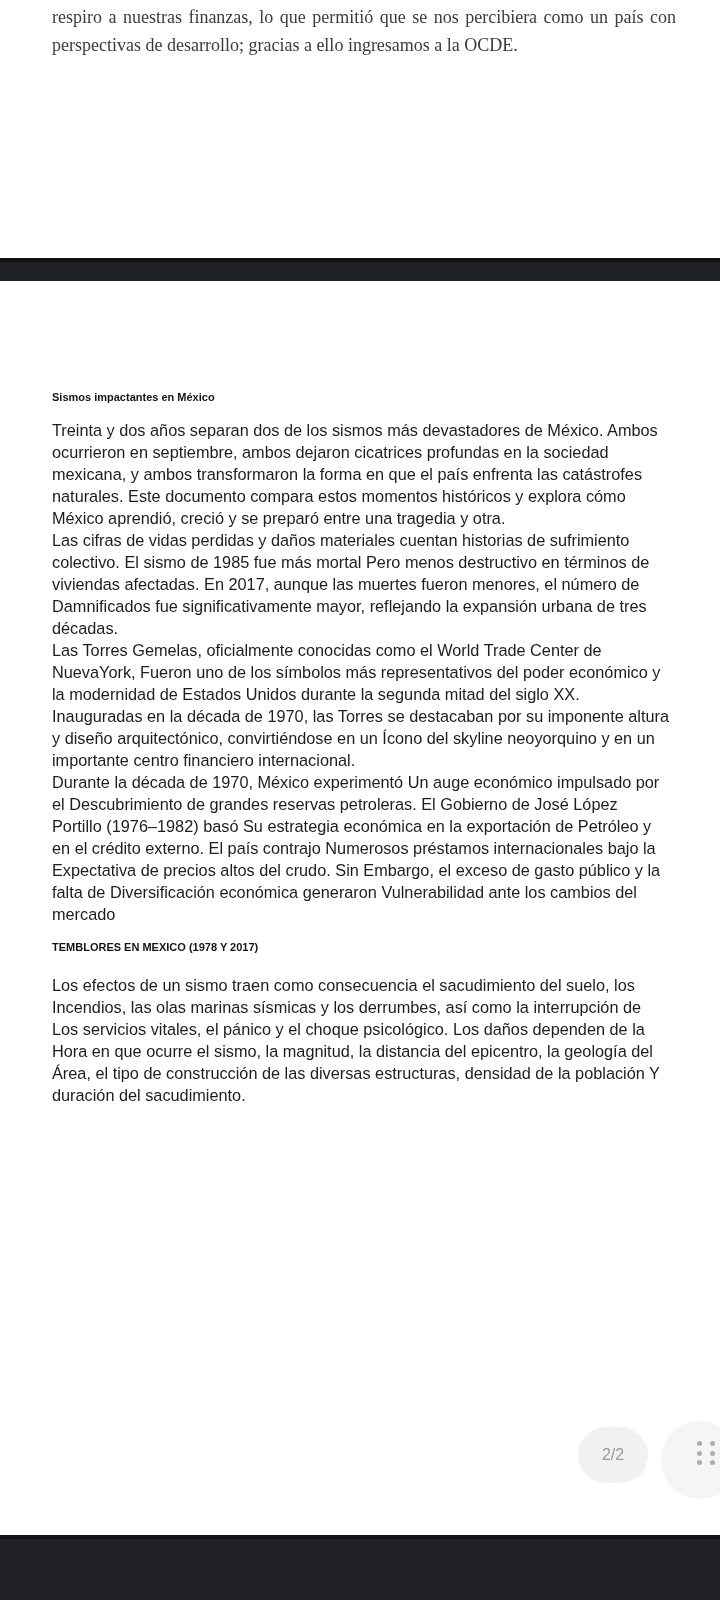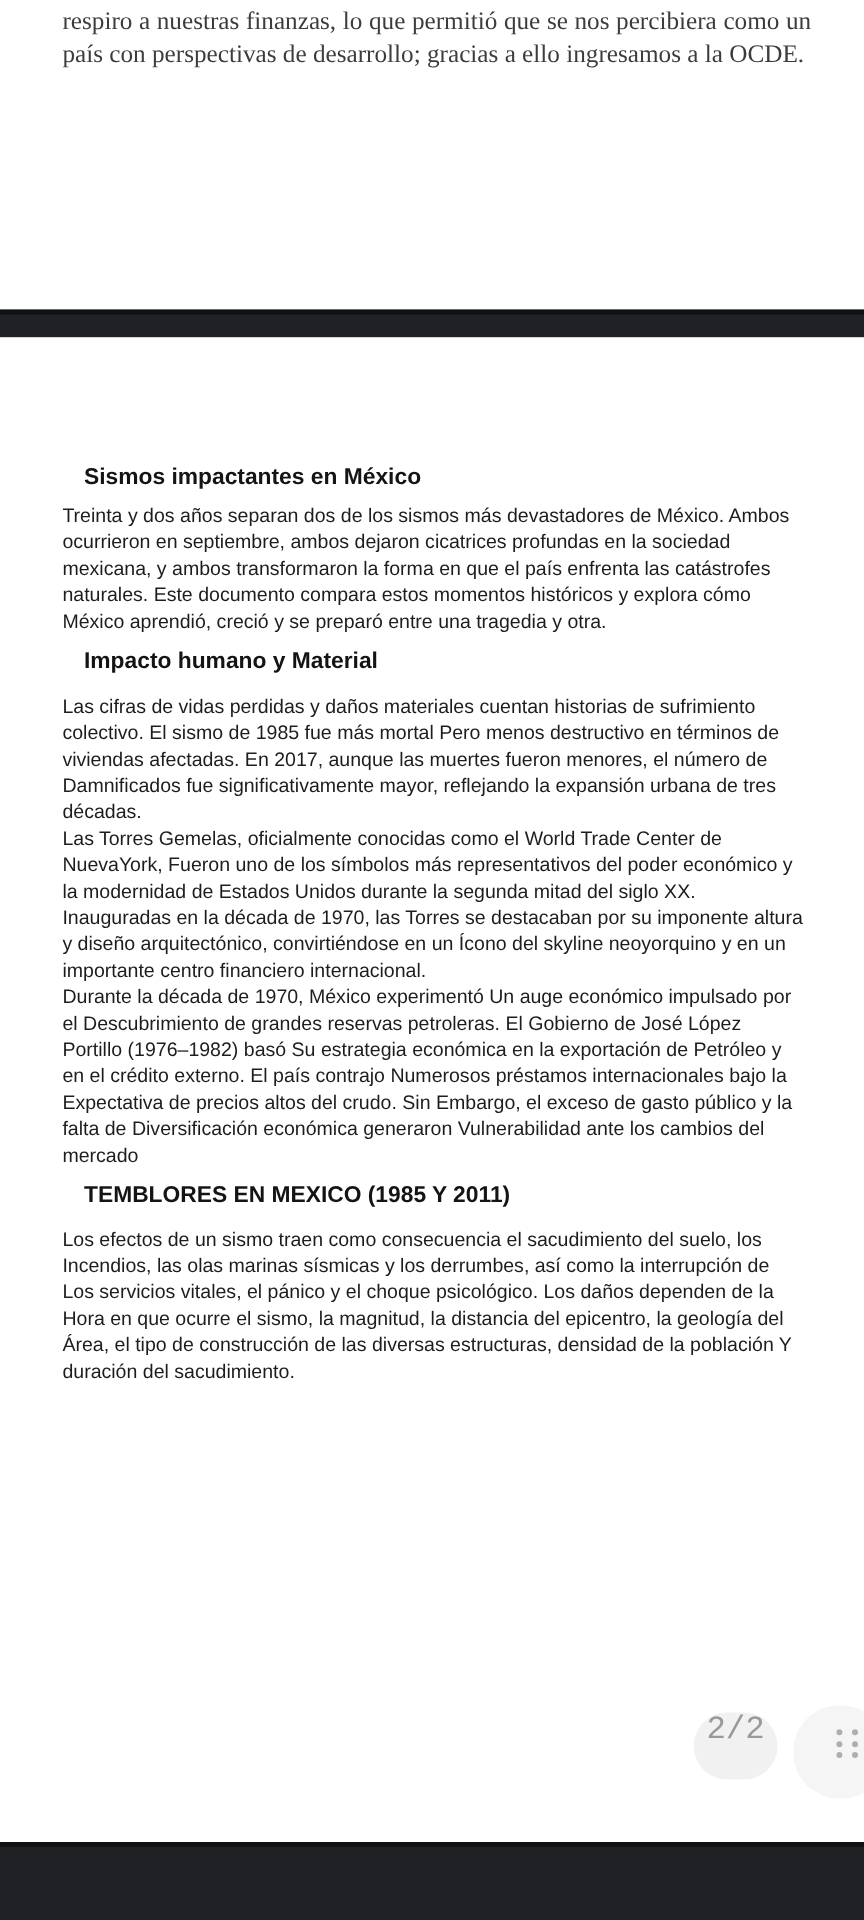--- a/index.html
+++ b/index.html
@@ -25,40 +25,39 @@
   .page{position:absolute;left:0;width:720px;background:var(--page-background);box-sizing:border-box;}
   .page-prev{top:0;height:258px;padding:3px 44px 0 52px;}
   .page-cur{top:281px;height:1254px;padding:104px 50px 0 52px;}
 
   .edge-shadow{position:absolute;left:0;width:720px;height:4px;background:var(--edge-shadow);}
   .edge-shadow.gap-top{top:258px;}
   .edge-shadow.bottom{top:1535px;}
 
   .serif-par{
     font-family:"Liberation Serif",serif;
-    font-size:21px;line-height:28px;color:var(--serif-text);
+    font-size:18px;line-height:28px;color:var(--serif-text);
     text-align:justify;margin:0;
   }
 
   .doc-section{margin:0;}
   .doc-h{
-    font-size:19px;line-height:25.4px;font-weight:bold;
-    color:var(--heading-text);margin:10px 18px 13px;
+    font-size:11px;line-height:25.4px;font-weight:bold;
+    color:var(--heading-text);margin:10px 0 13px;
   }
   .doc-section.first .doc-h{margin-top:0;margin-bottom:9px;}
   .doc-sub{font-size:16.3px;line-height:25.4px;color:var(--body-text);margin:0 0 14px;}
   .doc-p{font-size:16.3px;line-height:22px;color:var(--body-text);margin:0;}
 
   .page-pill{
     position:absolute;left:578px;top:1427px;width:70px;height:56px;
     border-radius:28px;background:var(--pill-background);
-    color:var(--pill-text);font-size:27px;
-    display:flex;align-items:flex-start;justify-content:center;
+    color:var(--pill-text);font-size:16px;
+    display:flex;align-items:center;justify-content:center;
     user-select:none;
-    font-family:Liberation Mono, monospace;
   }
 
   .grid-fab{
     position:absolute;left:661px;top:1421px;width:78px;height:78px;
     border-radius:50%;background:var(--fab-background);
     border:none;padding:0;cursor:pointer;
   }
   .dots{
     position:absolute;left:36px;top:20px;
     display:grid;grid-template-columns:repeat(2,5px);
@@ -78,34 +77,33 @@
   <div class="edge-shadow gap-top"></div>
 
   <section class="page page-cur">
 
     <section class="doc-section first">
       <h2 class="doc-h">Sismos impactantes en México</h2>
       <p class="doc-p">Treinta y dos años separan dos de los sismos más devastadores de México. Ambos ocurrieron en septiembre, ambos dejaron cicatrices profundas en la sociedad mexicana, y ambos transformaron la forma en que el país enfrenta las catástrofes naturales. Este documento compara estos momentos históricos y explora cómo México aprendió, creció y se preparó entre una tragedia y otra.</p>
     </section>
 
     <section class="doc-section">
-      <h2 class="doc-h">Impacto humano y Material</h2>
       <p class="doc-p">Las cifras de vidas perdidas y daños materiales cuentan historias de sufrimiento colectivo. El sismo de 1985 fue más mortal Pero menos destructivo en términos de viviendas afectadas. En 2017, aunque las muertes fueron menores, el número de Damnificados fue significativamente mayor, reflejando la expansión urbana de tres décadas.</p>
     </section>
 
     <section class="doc-section">
       <p class="doc-p">Las Torres Gemelas, oficialmente conocidas como el World Trade Center de NuevaYork, Fueron uno de los símbolos más representativos del poder económico y la modernidad de Estados Unidos durante la segunda mitad del siglo XX. Inauguradas en la década de 1970, las Torres se destacaban por su imponente altura y diseño arquitectónico, convirtiéndose en un Ícono del skyline neoyorquino y en un importante centro financiero internacional.</p>
     </section>
 
     <section class="doc-section">
       <p class="doc-p">Durante la década de 1970, México experimentó Un auge económico impulsado por el Descubrimiento de grandes reservas petroleras. El Gobierno de José López Portillo (1976–1982) basó Su estrategia económica en la exportación de Petróleo y en el crédito externo. El país contrajo Numerosos préstamos internacionales bajo la Expectativa de precios altos del crudo. Sin Embargo, el exceso de gasto público y la falta de Diversificación económica generaron Vulnerabilidad ante los cambios del mercado</p>
     </section>
 
     <section class="doc-section">
-      <h2 class="doc-h">TEMBLORES EN MEXICO (1985 Y 2011)</h2>
+      <h2 class="doc-h">TEMBLORES EN MEXICO (1978 Y 2017)</h2>
       <p class="doc-p">Los efectos de un sismo traen como consecuencia el sacudimiento del suelo, los Incendios, las olas marinas sísmicas y los derrumbes, así como la interrupción de Los servicios vitales, el pánico y el choque psicológico. Los daños dependen de la Hora en que ocurre el sismo, la magnitud, la distancia del epicentro, la geología del Área, el tipo de construcción de las diversas estructuras, densidad de la población Y duración del sacudimiento.</p>
     </section>
 
   </section>
 
   <div class="edge-shadow bottom"></div>
 
   <div class="page-pill">
     <span>2/2</span>
   </div>

